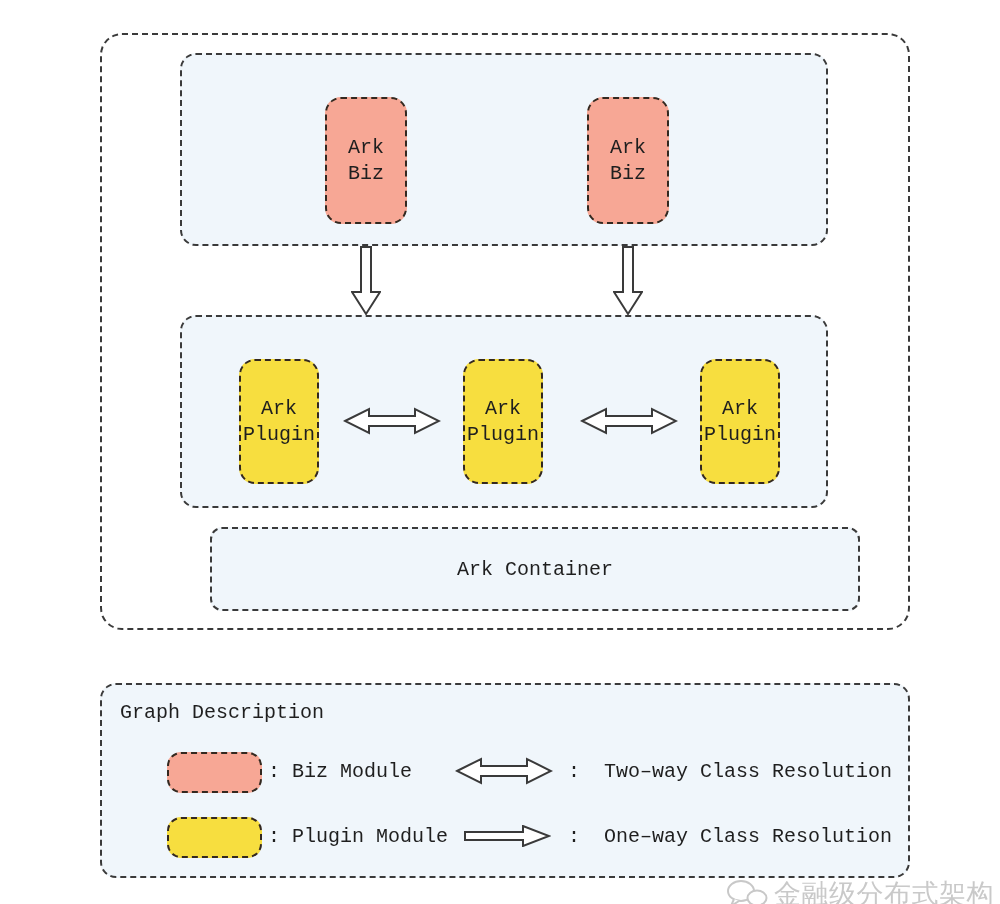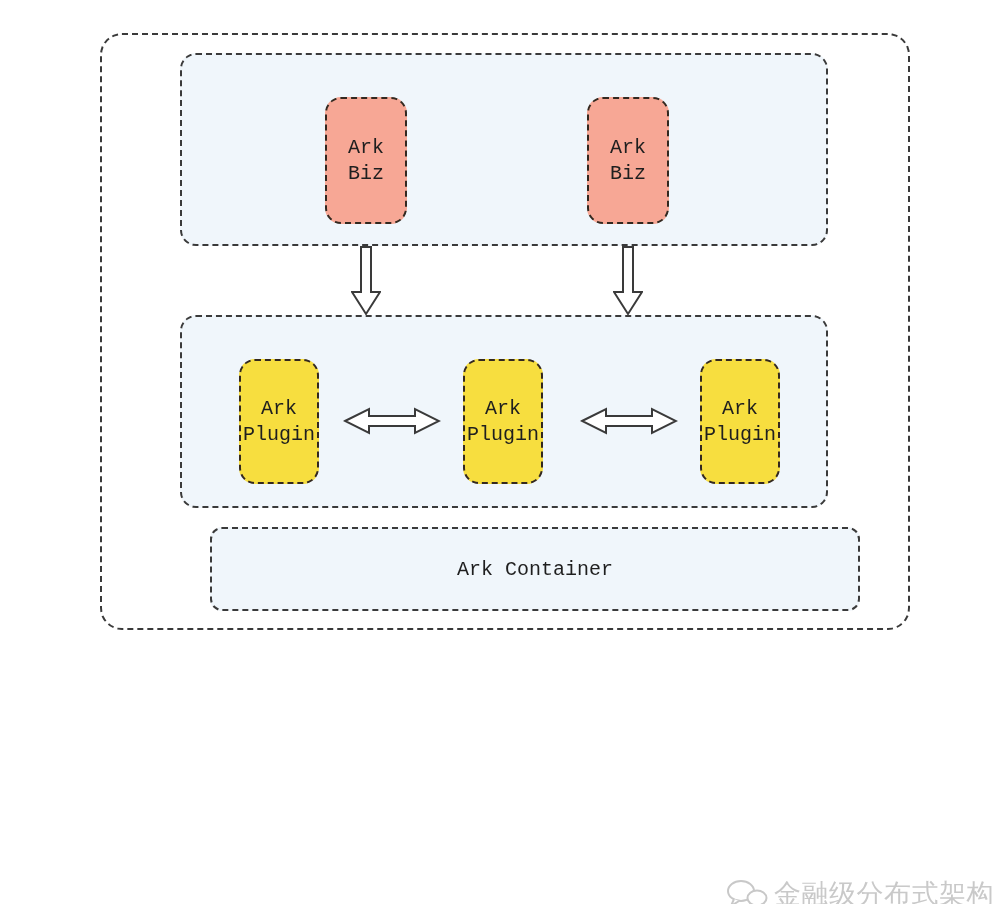--- a/index.html
+++ b/index.html
@@ -113,20 +113,39 @@
     </svg>
     <svg class="abs two-way-2" width="98" height="28" viewBox="0 0 98 28">
       <polygon points="2,14 26,2 26,9 72,9 72,2 96,14 72,26 72,19 26,19 26,26" fill="#ffffff" stroke="#3a3a3a" stroke-width="2"></polygon>
     </svg>
   </div>
 
   <div class="abs container-box">
     <span>Ark Container</span>
   </div>
 
+  <div class="abs legend-box">
+    <div class="abs legend-title">Graph Description</div>
+
+    <div class="abs swatch swatch-biz"></div>
+    <div class="abs legend-label lbl-biz">: Biz Module</div>
+
+    <svg class="abs legend-two-way" width="98" height="28" viewBox="0 0 98 28">
+      <polygon points="2,14 26,2 26,9 72,9 72,2 96,14 72,26 72,19 26,19 26,26" fill="#ffffff" stroke="#3a3a3a" stroke-width="2"></polygon>
+    </svg>
+    <div class="abs legend-label lbl-two-way">:  Two–way Class Resolution</div>
+
+    <div class="abs swatch swatch-plugin"></div>
+    <div class="abs legend-label lbl-plugin">: Plugin Module</div>
+
+    <svg class="abs legend-one-way" width="88" height="22" viewBox="0 0 88 22">
+      <polygon points="2,7 60,7 60,1 86,11 60,21 60,15 2,15" fill="#ffffff" stroke="#3a3a3a" stroke-width="2"></polygon>
+    </svg>
+    <div class="abs legend-label lbl-one-way">:  One–way Class Resolution</div>
+  </div>
 
   <div class="abs watermark">
     <svg width="44" height="30" viewBox="0 0 44 30">
       <ellipse cx="16" cy="12" rx="13" ry="10" fill="#ffffff" stroke="#c8c8c8" stroke-width="2"></ellipse>
       <path d="M9 20 L6 27 L14 22" fill="#ffffff" stroke="#c8c8c8" stroke-width="2" stroke-linejoin="round"></path>
       <ellipse cx="32" cy="19" rx="9.5" ry="7.5" fill="#ffffff" stroke="#c8c8c8" stroke-width="2"></ellipse>
       <path d="M36 25 L39 29 L32 26" fill="#ffffff" stroke="#c8c8c8" stroke-width="2" stroke-linejoin="round"></path>
     </svg>
     <span class="watermark-text">金融级分布式架构</span>
   </div>

